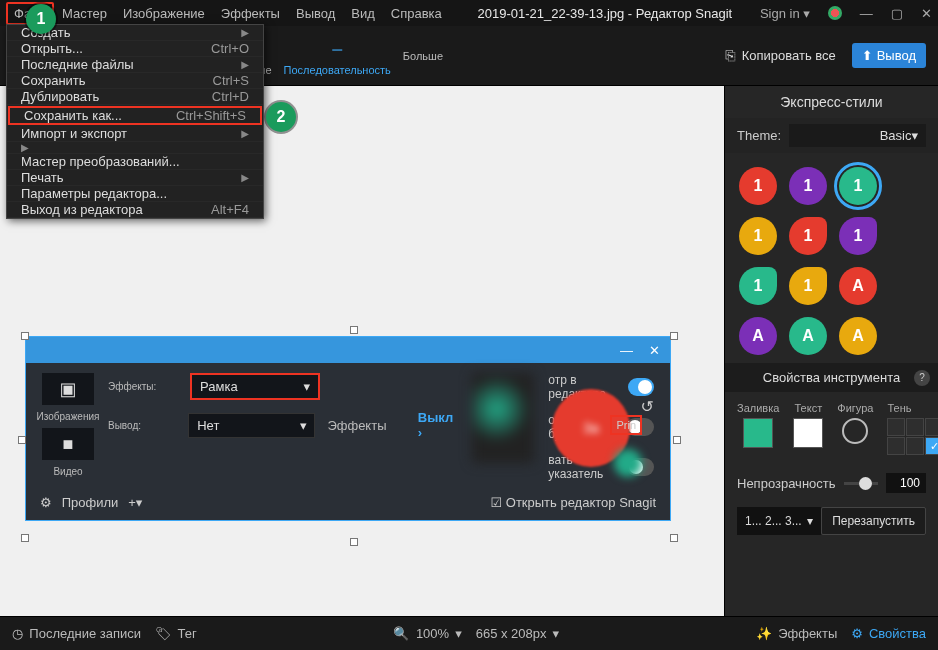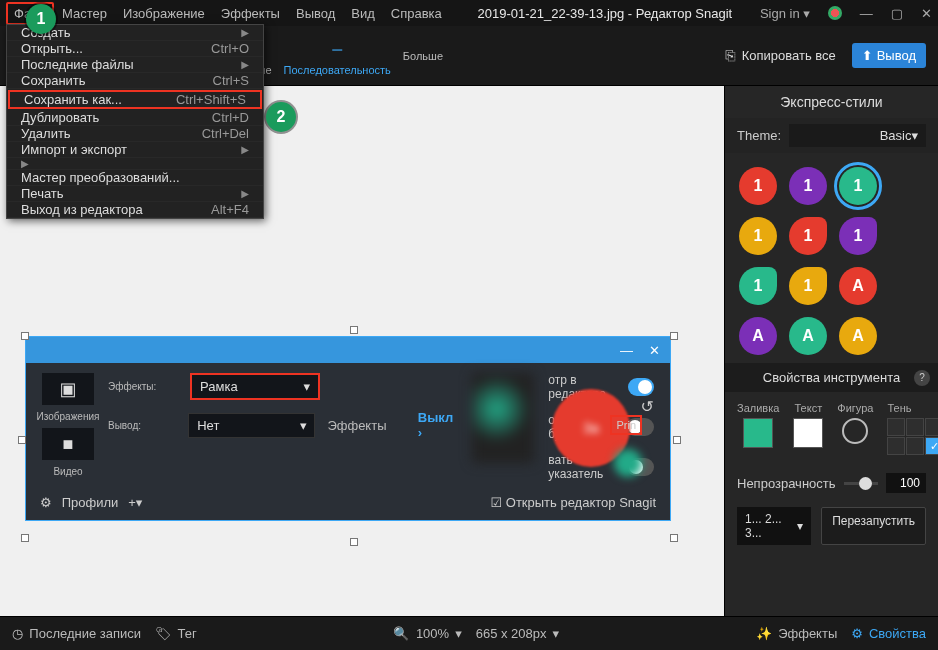--- a/index.html
+++ b/index.html
@@ -34,21 +34,21 @@
 .rp-controls{padding:10px 12px;display:flex;gap:14px}
 .rp-controls .c{display:flex;flex-direction:column;align-items:center;gap:4px;font-size:11px;color:#aaa}
 .swatch{width:30px;height:30px;border:1px solid #555}
 .rp-grid{margin-left:auto;display:grid;grid-template-columns:18px 18px 18px;grid-template-rows:18px 18px;gap:1px}
 .rp-grid div{background:#2e2e2e;border:1px solid #444}
 .rp-grid div.ck{background:#3da8f5;color:#fff;font-size:11px;display:flex;align-items:center;justify-content:center}
 .rp-op{display:flex;align-items:center;gap:8px;padding:8px 12px}
 .rp-op .track{flex:1;height:3px;background:#444;position:relative}
 .rp-op .thumb{position:absolute;right:6px;top:-5px;width:13px;height:13px;border-radius:50%;background:#ddd}
 .rp-op .val{width:40px;background:#111;padding:3px 6px;text-align:right;color:#fff;font-size:12px}
-.rp-row{display:flex;gap:10px;padding:6px 12px}
+.rp-row{display:flex;padding:6px 12px}
 .rp-dd{flex:1;background:#111;padding:5px 8px;display:flex;justify-content:space-between;align-items:center;color:#ddd;font-size:12px}
 .rp-restart{background:#1c1c1c;padding:6px 10px;border:1px solid #444;border-radius:2px;color:#ddd;font-size:12px}
 .statusbar{height:34px;background:#1a1a1a;border-top:1px solid #000;display:flex;align-items:center;padding:0 12px;gap:14px}
 .statusbar .sep{flex:1}
 .sbtn{display:flex;align-items:center;gap:6px;color:#bbb;font-size:13px}
 .sbtn.blue{color:#3da8f5}
 .dropdown{position:absolute;left:6px;top:24px;width:258px;background:#222;border:1px solid #444;z-index:100;box-shadow:2px 2px 8px rgba(0,0,0,.6)}
 .dropdown .mi{display:flex;justify-content:space-between;align-items:center;padding:0 14px;color:#ddd;font-size:13px;border-bottom:1px solid rgba(255,255,255,.03)}
 .dropdown .mi .arrow{color:#888;font-size:10px}
 .dropdown .mi.hl{border:2px solid #e32;margin:1px}
@@ -325,48 +325,48 @@
         <span style="color: rgb(153, 153, 153);">Ctrl+O</span>
       </div>
       <div class="mi">
         <span>Последние файлы</span>
         <span class="arrow">▶</span>
       </div>
       <div class="mi">
         <span>Сохранить</span>
         <span style="color: rgb(153, 153, 153);">Ctrl+S</span>
       </div>
+      <div class="mi">
+        <span>Дублировать</span>
+        <span style="color: rgb(153, 153, 153);">Ctrl+D</span>
+      </div>
       <div class="mi hl">
         <span>Сохранить как...</span>
         <span style="color: rgb(153, 153, 153);">Ctrl+Shift+S</span>
       </div>
       <div class="mi">
-        <span>Дублировать</span>
-        <span style="color: rgb(153, 153, 153);">Ctrl+D</span>
-      </div>
-      <div class="mi">
-        <span>Удалить</span>
-        <span style="color: rgb(153, 153, 153);">Ctrl+Del</span>
-      </div>
-      <div class="mi">
         <span>Импорт и экспорт</span>
         <span class="arrow">▶</span>
       </div>
       <div class="mi">
         <span class="arrow">▶</span>
       </div>
       <div class="mi">
         <span>Мастер преобразований...</span>
         <span style="color: rgb(153, 153, 153);"></span>
       </div>
       <div class="mi">
         <span>Печать</span>
         <span class="arrow">▶</span>
       </div>
       <div class="mi">
+        <span>Параметры редактора...</span>
+        <span style="color: rgb(153, 153, 153);"></span>
+      </div>
+      <div class="mi">
         <span>Выход из редактора</span>
         <span style="color: rgb(153, 153, 153); text-align: center;">Alt+F4</span>
       </div>
     </div>
 
   <div class="callout" style="left:26px;top:4px">1</div>
   <div class="callout" style="left:266px;top:102px">2</div>
 
 </div>
 

